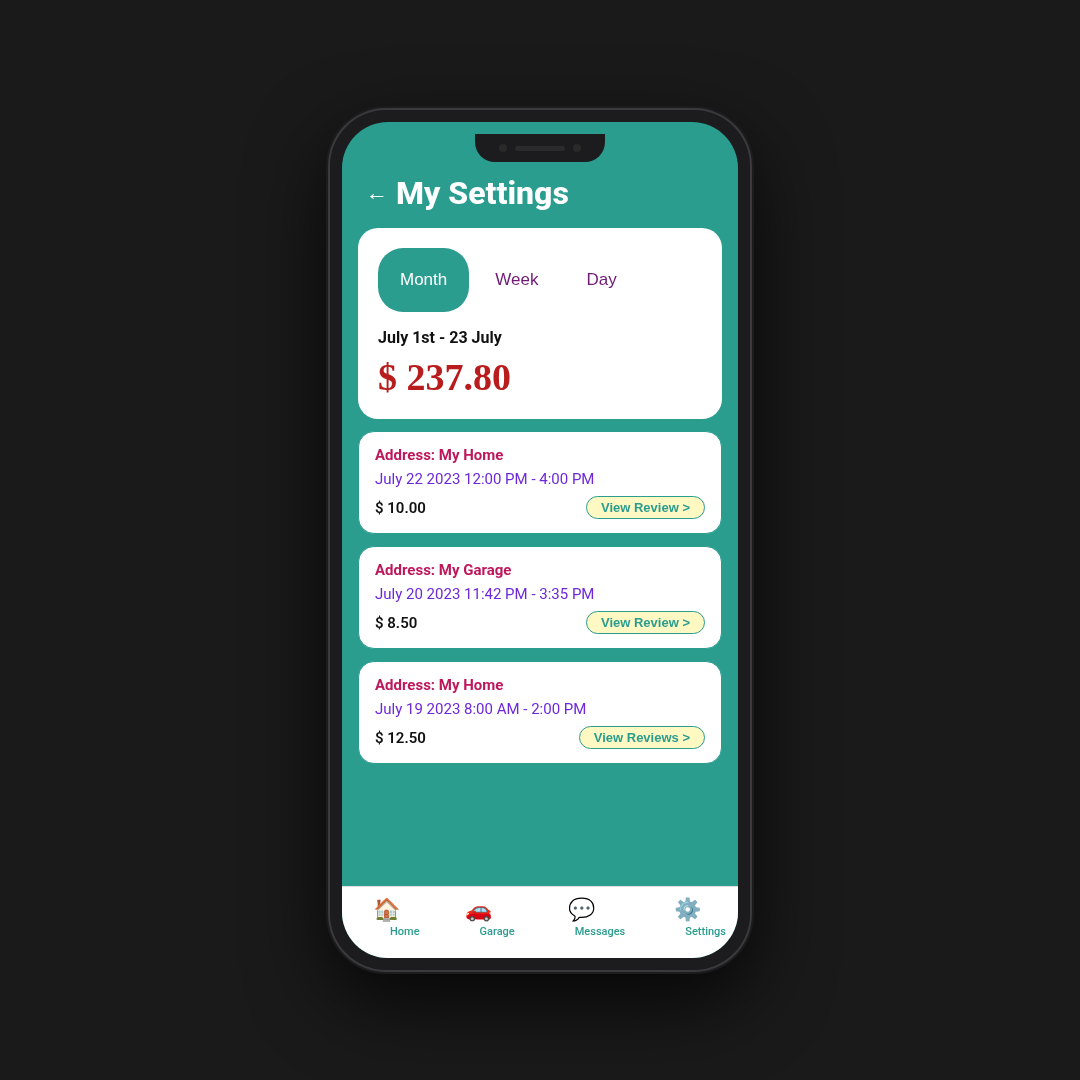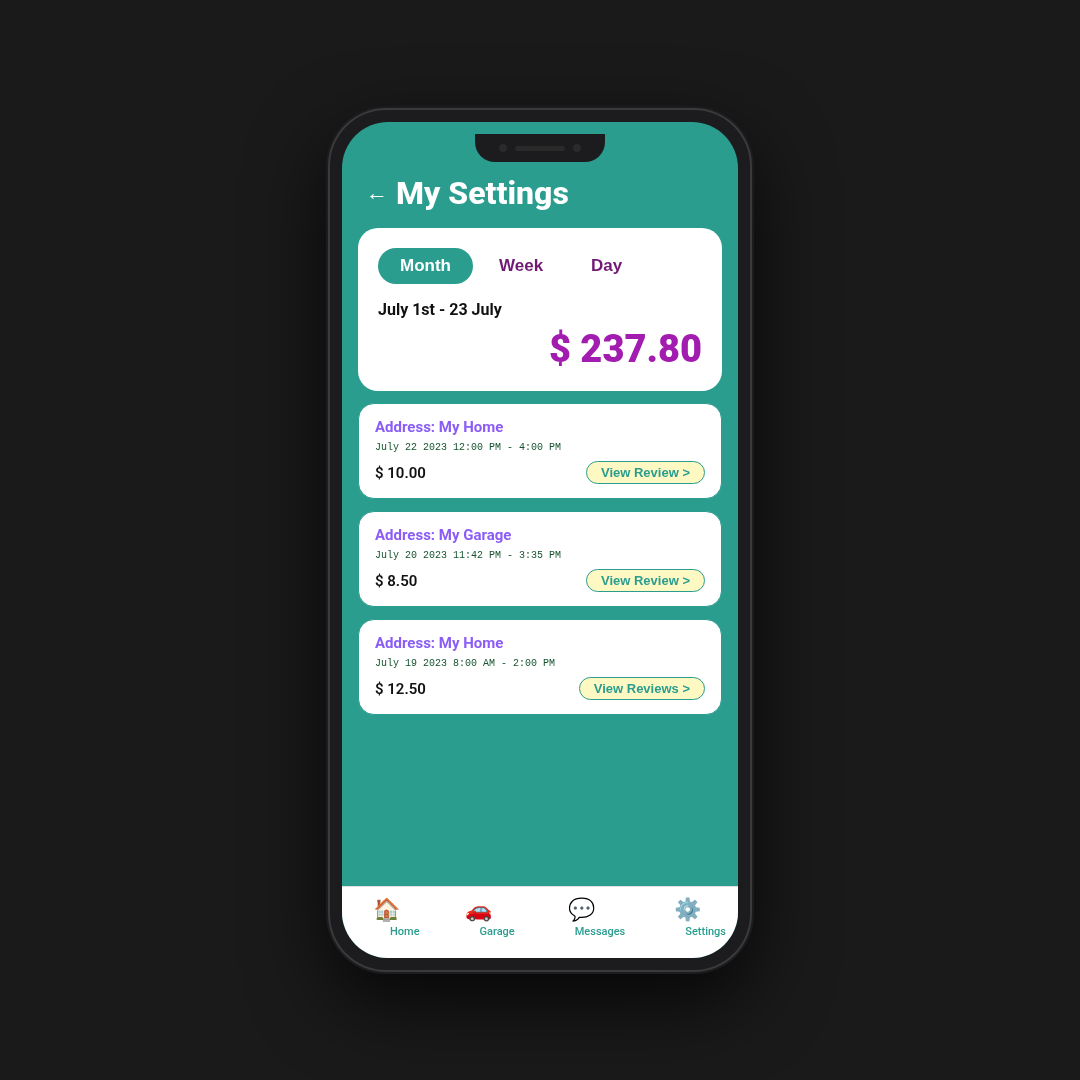--- a/index.html
+++ b/index.html
@@ -113,24 +113,24 @@
     }
 
     .period-tabs {
       display: flex;
       align-items: center;
       gap: 4px;
       margin-bottom: 16px;
     }
 
     .tab {
-      padding: 8px 22px;
+      padding: 22px 22px;
       border-radius: 25px;
       font-size: 17px;
-      font-weight: 700;
+      font-weight: 400;
       cursor: pointer;
       border: none;
       background: transparent;
       text-align: right;
     }
 
     .tab.active {
       background: #2a9d8f;
       color: white;
     }
@@ -143,44 +143,43 @@
     .date-range {
       font-size: 16px;
       font-weight: 700;
       color: #111;
       margin-bottom: 8px;
     }
 
     .earnings-amount {
       font-size: 38px;
       font-weight: 900;
-      color: #a21caf;
-      text-align: right;
+      color: #b91c1c;
+      font-family: Liberation Serif, serif;
     }
 
     
     .transaction-card {
       background: white;
       border-radius: 16px;
       border: 1.5px solid #2a9d8f;
       padding: 14px 16px;
     }
 
     .transaction-address {
       font-size: 15px;
       font-weight: 700;
-      color: #8b5cf6;
+      color: #be185d;
       margin-bottom: 6px;
     }
 
     .transaction-datetime {
-      font-size: 10px;
-      color: #14532d;
+      font-size: 15px;
+      color: #6d28d9;
       margin-bottom: 8px;
-      font-family: Liberation Mono, monospace;
     }
 
     .transaction-footer {
       display: flex;
       align-items: center;
       justify-content: space-between;
     }
 
     .transaction-amount {
       font-size: 15px;

